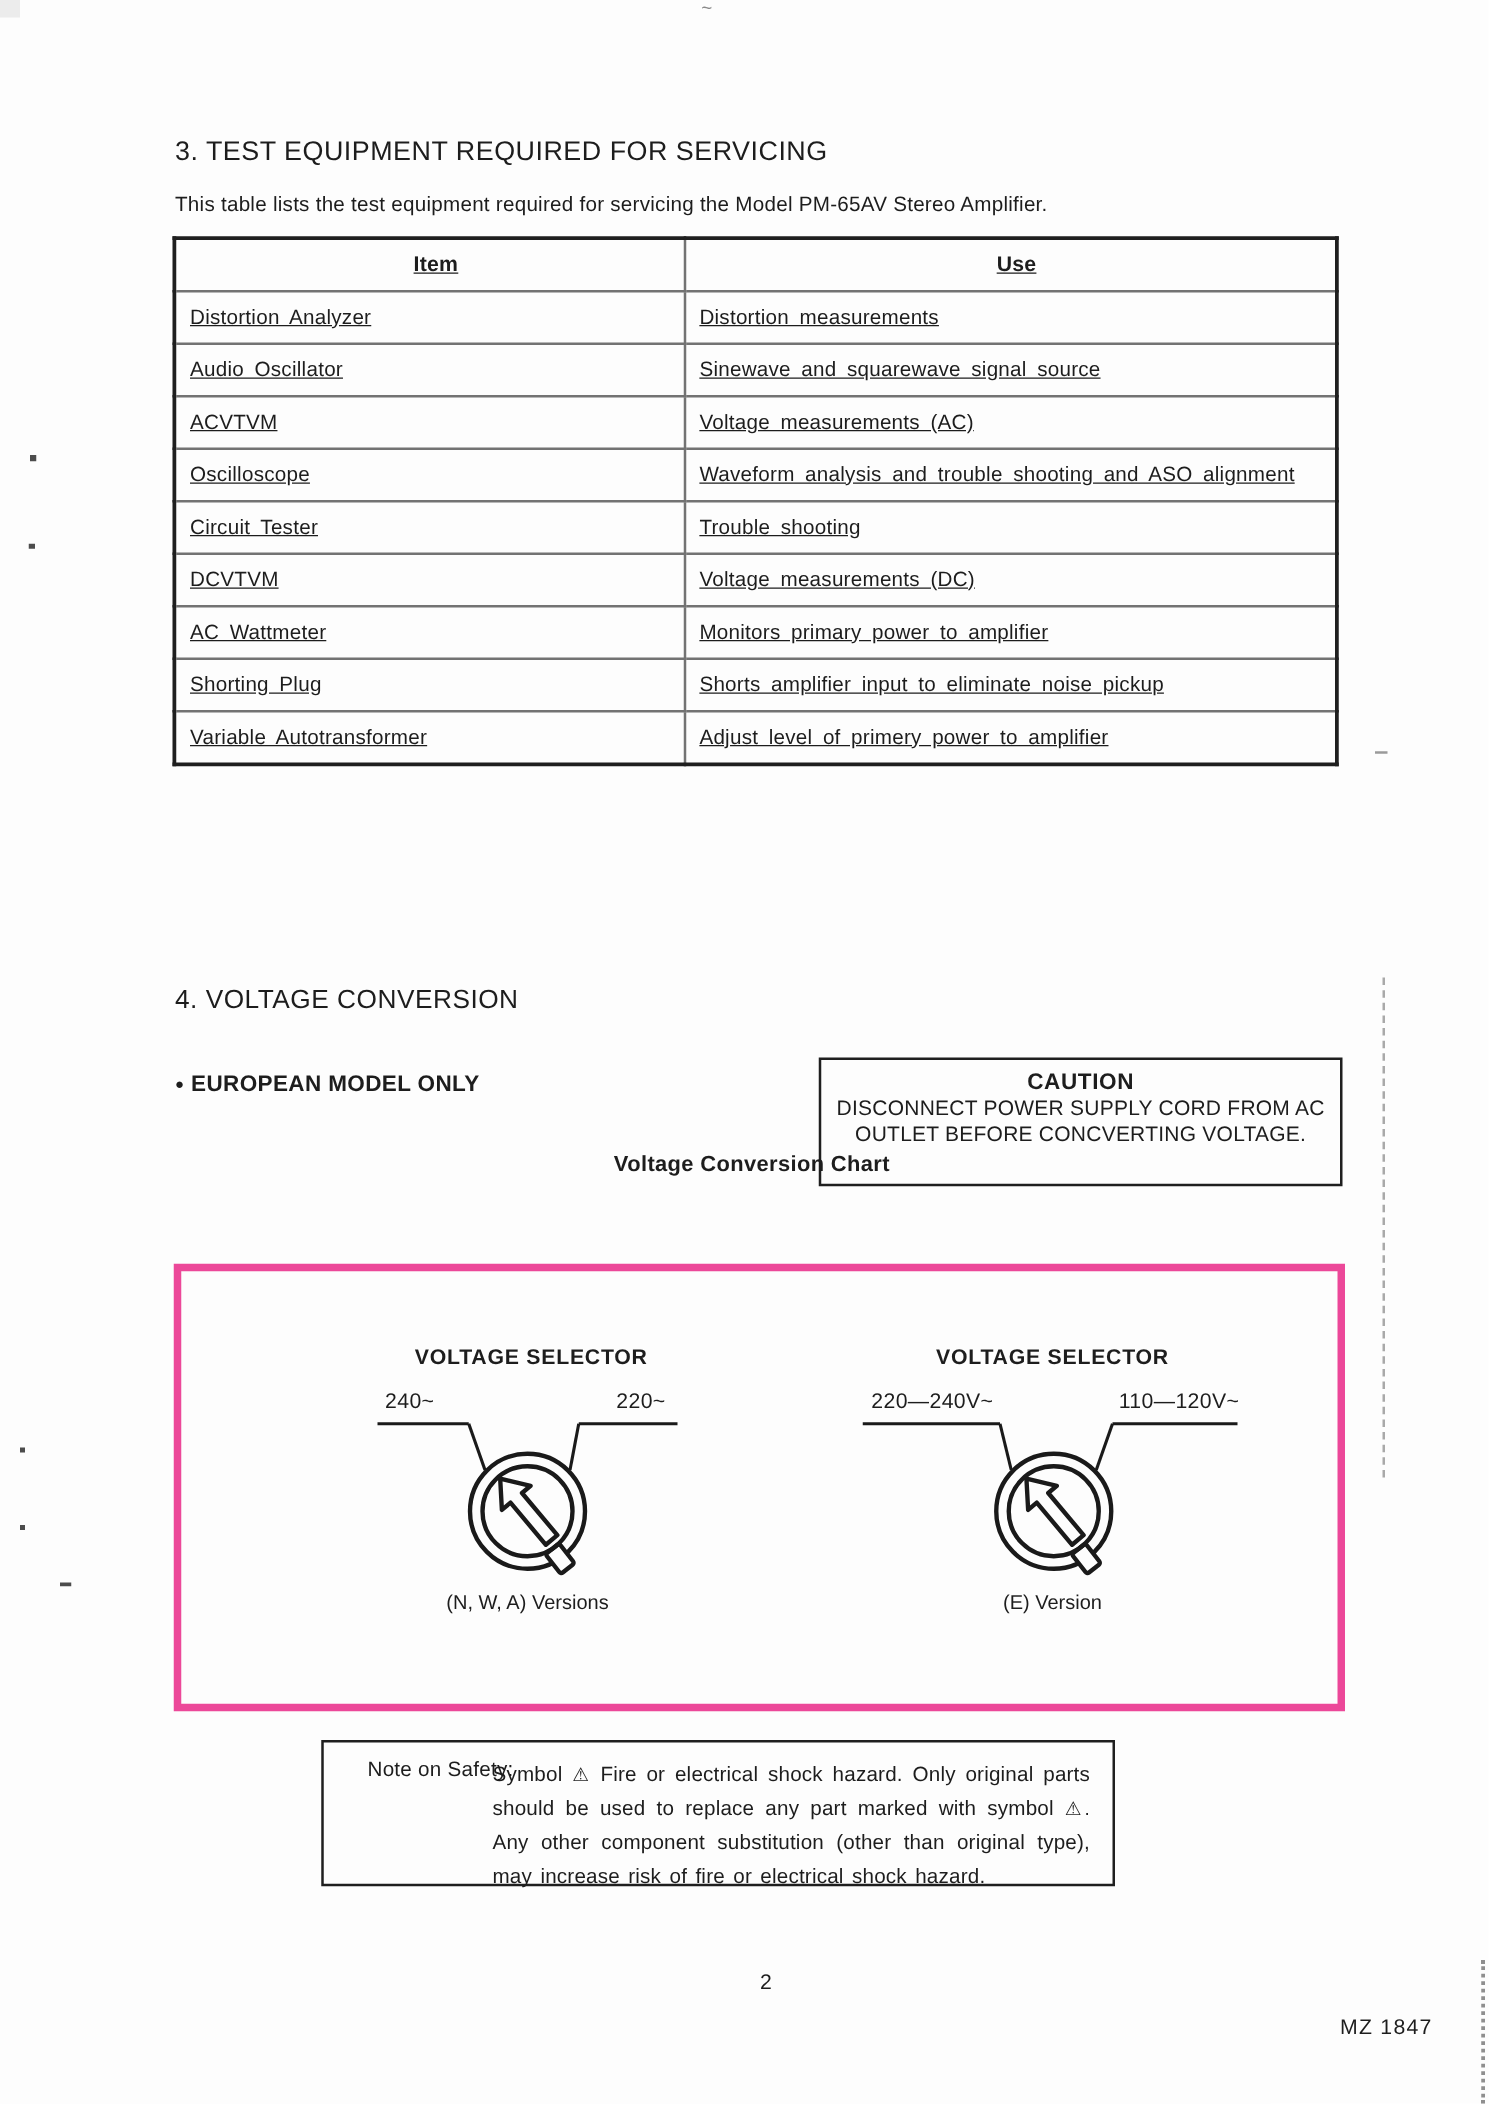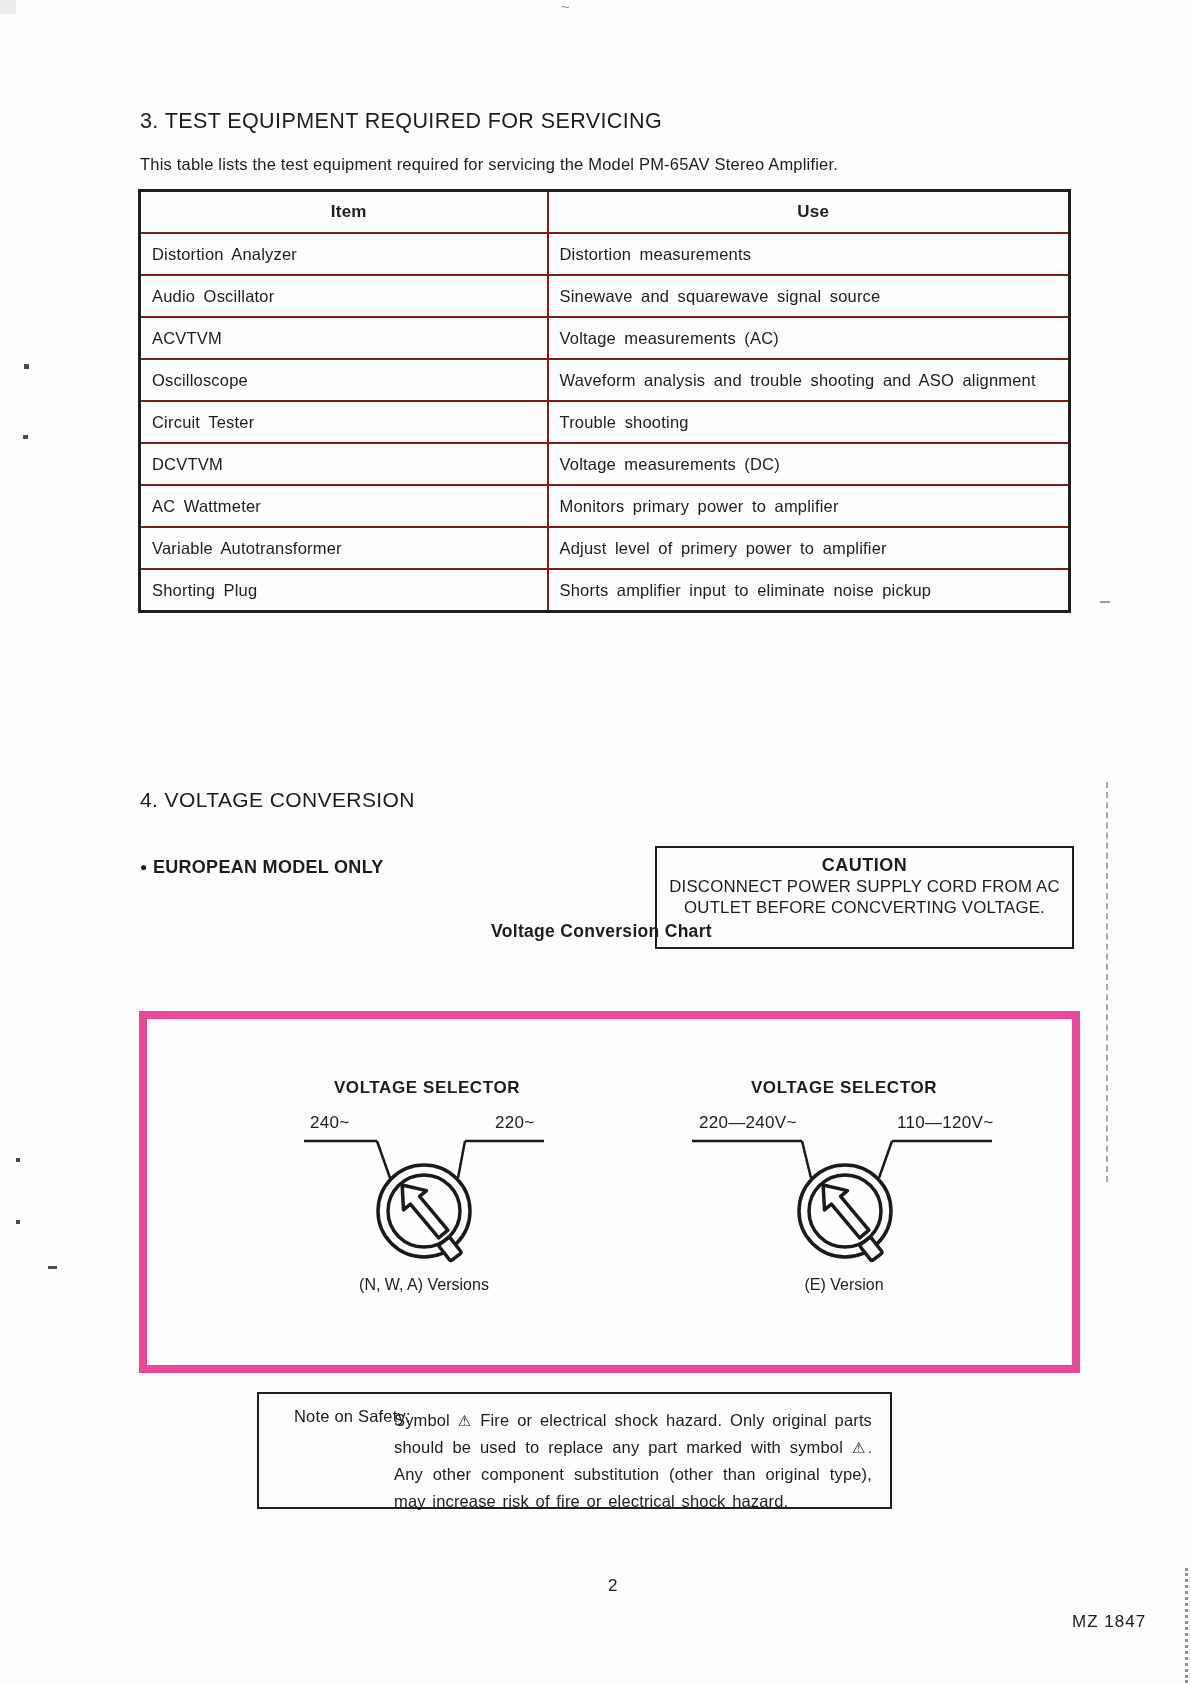--- a/index.html
+++ b/index.html
@@ -10,37 +10,37 @@
   .abs{position:absolute;}
   .h1{font-size:21.5px;font-weight:normal;letter-spacing:.4px;}
   .body-text{font-size:16.5px;letter-spacing:.2px;}
 
   
   table.equip{
     border-collapse:collapse;table-layout:fixed;width:933px;
     border:3px solid #1f1f1f;background:transparent;
   }
   table.equip th,table.equip td{
-    border:2px solid #7f1d1d;height:40px;font-size:16.5px;
+    border:2px solid #737373;height:40px;font-size:16.5px;
     word-spacing:.22em;letter-spacing:.2px;padding:0 1px 0 11px;
-    white-space:nowrap;overflow:hidden;
+    white-space:nowrap;overflow:hidden;text-decoration:underline;
   }
   table.equip th{font-weight:bold;text-align:center;font-size:17px;}
   table.equip col.c1{width:408px;}
 
   
   .caution-box{
     left:655px;top:846px;width:415px;height:99px;border:2.5px solid #1f1f1f;
     text-align:center;
   }
   .caution-title{margin-top:7px;font-size:18px;font-weight:bold;letter-spacing:.5px;}
   .caution-line{font-size:16.8px;line-height:21px;letter-spacing:.2px;}
 
   
-  .chart-box{left:139px;top:1011px;width:925px;height:346px;border:8px solid #ec4899;}
+  .chart-box{left:139px;top:1011px;width:925px;height:346px;border:6px solid #ec4899;}
   .sel-heading{position:absolute;top:59px;width:220px;text-align:center;font-size:17px;font-weight:bold;letter-spacing:.6px;}
   .sel-label{position:absolute;top:94px;font-size:17px;letter-spacing:.3px;white-space:nowrap;}
   .sel-caption{position:absolute;top:257px;width:234px;text-align:center;font-size:16px;}
   .sel-svg{position:absolute;}
   .sel-svg line,.sel-svg circle,.sel-svg rect,.sel-svg polygon{
     stroke:#1a1a1a;fill:none;stroke-width:3.5px;stroke-linejoin:round;stroke-linecap:butt;
   }
   .sel-svg line{stroke-width:2.5px;}
   .sel-svg rect,.sel-svg polygon{fill:#fdfdfd;}
 
@@ -113,26 +113,26 @@
     </tr>
     <tr>
       <td>DCVTVM</td>
       <td>Voltage measurements (DC)</td>
     </tr>
     <tr>
       <td>AC Wattmeter</td>
       <td>Monitors primary power to amplifier</td>
     </tr>
     <tr>
+      <td>Shorting Plug</td>
+      <td>Shorts amplifier input to eliminate noise pickup</td>
+    </tr>
+    <tr>
       <td>Variable Autotransformer</td>
       <td>Adjust level of primery power to amplifier</td>
-    </tr>
-    <tr>
-      <td>Shorting Plug</td>
-      <td>Shorts amplifier input to eliminate noise pickup</td>
     </tr>
   </tbody>
     </table>
 
   <div class="abs h1" style="left:140px;top:788px;font-size:21px;">4. VOLTAGE CONVERSION</div>
 
   <div class="abs" style="left:140px;top:857px;font-size:18px;font-weight:bold;letter-spacing:.3px;">
     <span style="font-size:12px;vertical-align:2px;">●</span>
     <span>EUROPEAN MODEL ONLY</span>
   </div>

